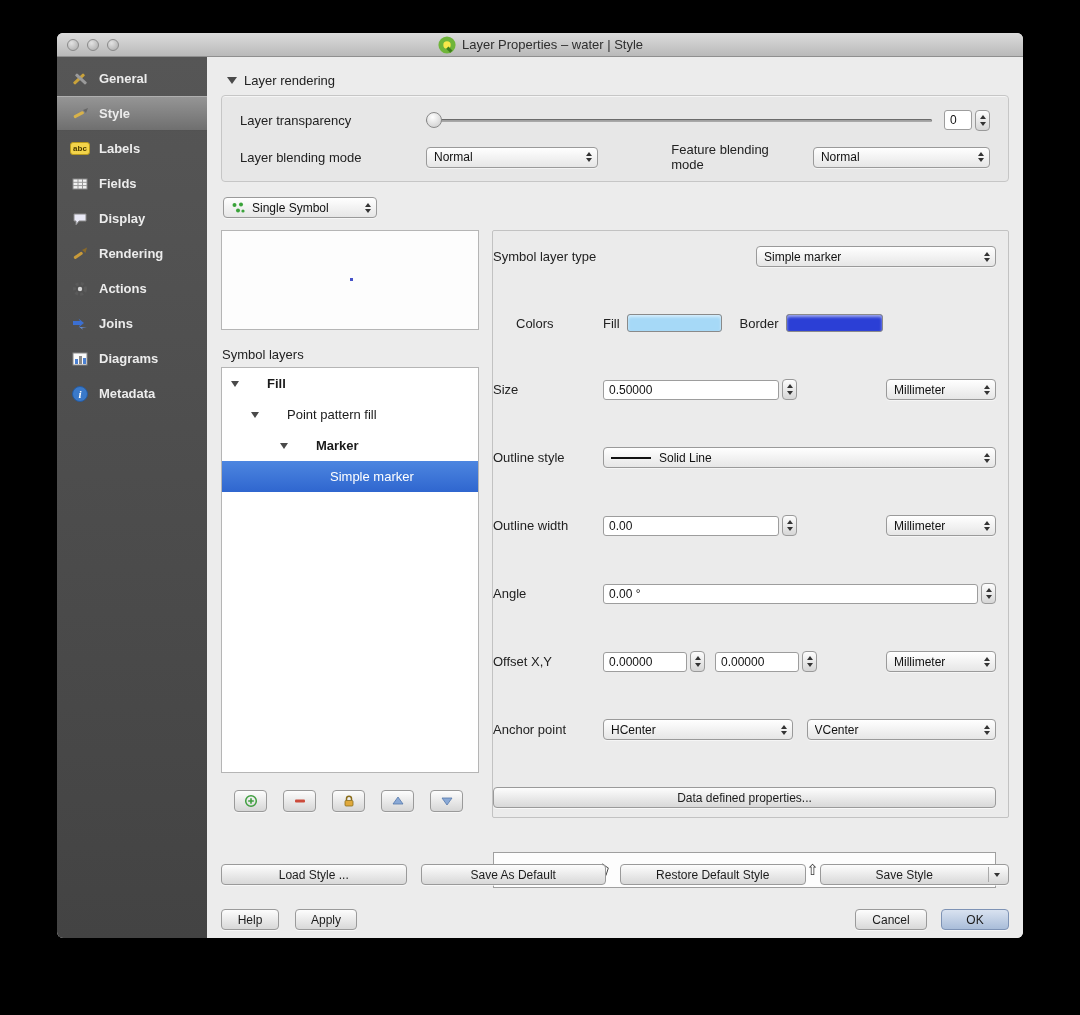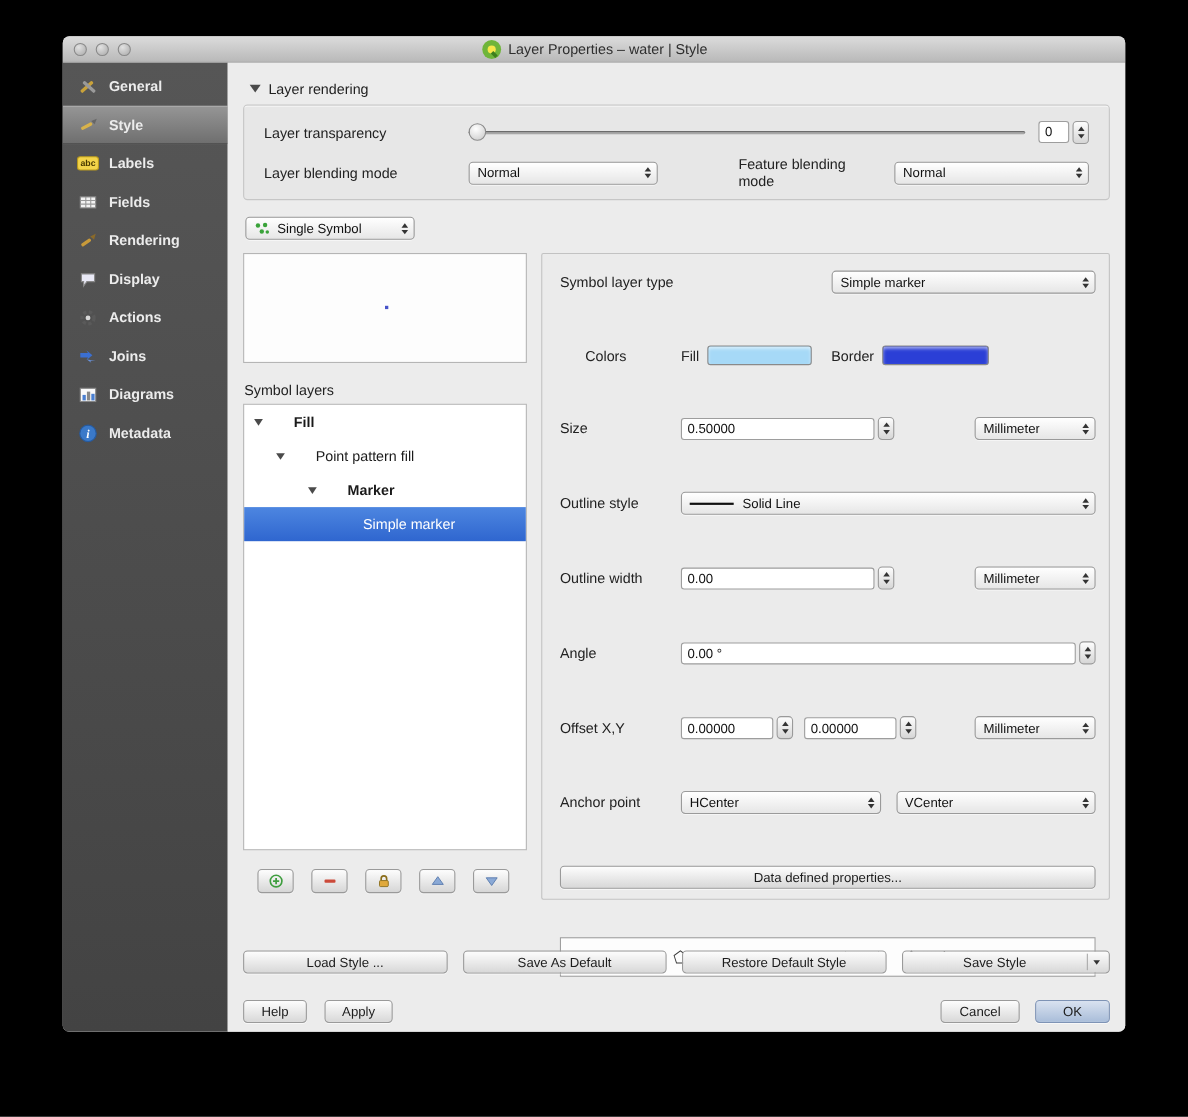--- a/index.html
+++ b/index.html
@@ -97,21 +97,21 @@
   .lvl2 { padding-left:58px; }
   .lvl3 { padding-left:108px; }
   .tree-row.sel { background:linear-gradient(#4d86e0,#2f66cf); color:#fff; }
 
   .tree-btns { margin-top:17px; display:flex; gap:16px; padding-left:13px; }
   .tool-btn { width:33px; height:22px; border:1px solid #9a9a9a; border-radius:4px;
     background:linear-gradient(#fdfdfd,#d6d6d6); display:flex; align-items:center;
     justify-content:center; box-shadow:0 1px 0 rgba(255,255,255,.5); }
 
   .right-col { flex:1; border:1px solid #c2c2c2; border-radius:2px; background:#ebebeb;
-    padding:15px 12px 14px 16px; display:flex; flex-direction:column; height:588px;gap:32px; }
+    padding:15px 12px 14px 0; display:flex; flex-direction:column; height:588px;gap:32px; }
   .prop-row { display:flex; align-items:center; height:21px; margin-bottom:15px; }
   .p-lbl { width:110px; flex:0 0 110px; font-size:13px; color:#222; }
   .p-lbl.indent { padding-left:23px; }
   .inline-lbl { font-size:13px; color:#222; margin-right:7px; }
   .swatch { width:95px; height:18px; border:1px solid #8a8a8a; border-radius:3px;
     box-shadow:inset 0 2px 3px rgba(255,255,255,.55); }
   .swatch.border-sw { width:97px; }
   .gap16 { margin-left:18px; }
   .field.w200 { width:176px; }
   .field.w84 { width:84px; }
@@ -201,33 +201,33 @@
               <line x1="2" y1="10.6" x2="16" y2="10.6" stroke="#999"></line>
               <line x1="7" y1="4" x2="7" y2="14" stroke="#999"></line>
               <line x1="11.5" y1="4" x2="11.5" y2="14" stroke="#999"></line>
             </svg>
           </span>
         <span>Fields</span>
       </div>
       <div class="side-item">
         <span class="side-icon">
             <svg width="18" height="18" viewBox="0 0 18 18">
+              <path d="M3 4 h12 v7 h-7 l-3 4 v-4 h-2 z" fill="#e9e9f6" stroke="#888"></path>
+            </svg>
+          </span>
+        <span>Display</span>
+      </div>
+      <div class="side-item">
+        <span class="side-icon">
+            <svg width="18" height="18" viewBox="0 0 18 18">
               <rect x="2" y="9" width="10" height="3" rx="1.2" transform="rotate(-35 7 10)" fill="#c89a3a"></rect>
               <path d="M11 5 L16 2.5 L14.5 8 Z" fill="#8a6a2a"></path>
             </svg>
           </span>
         <span>Rendering</span>
-      </div>
-      <div class="side-item">
-        <span class="side-icon">
-            <svg width="18" height="18" viewBox="0 0 18 18">
-              <path d="M3 4 h12 v7 h-7 l-3 4 v-4 h-2 z" fill="#e9e9f6" stroke="#888"></path>
-            </svg>
-          </span>
-        <span>Display</span>
       </div>
       <div class="side-item">
         <span class="side-icon">
             <svg width="18" height="18" viewBox="0 0 18 18">
               <circle cx="9" cy="9" r="5.5" fill="none" stroke="#5a5a5a" stroke-width="3" stroke-dasharray="3 2.2"></circle>
               <circle cx="9" cy="9" r="2.2" fill="#d8d8d8"></circle>
             </svg>
           </span>
         <span>Actions</span>
       </div>

